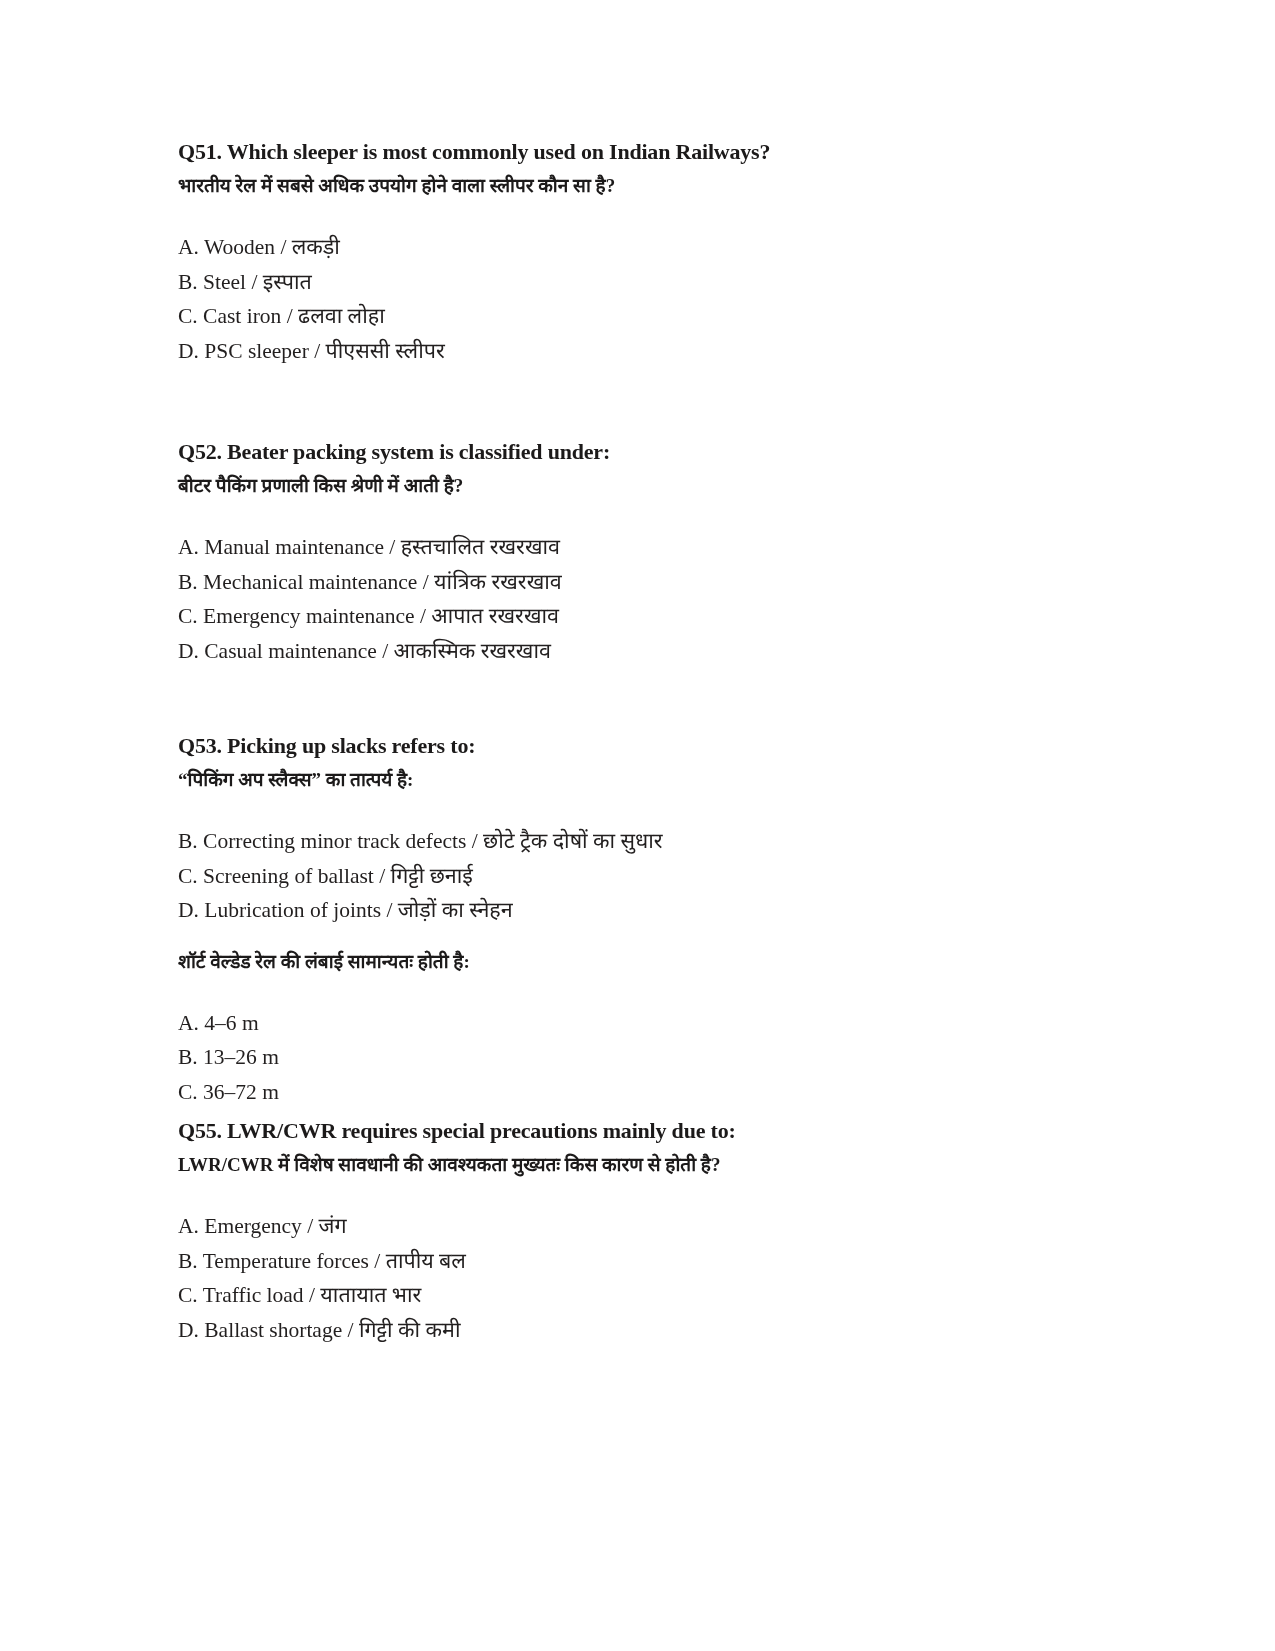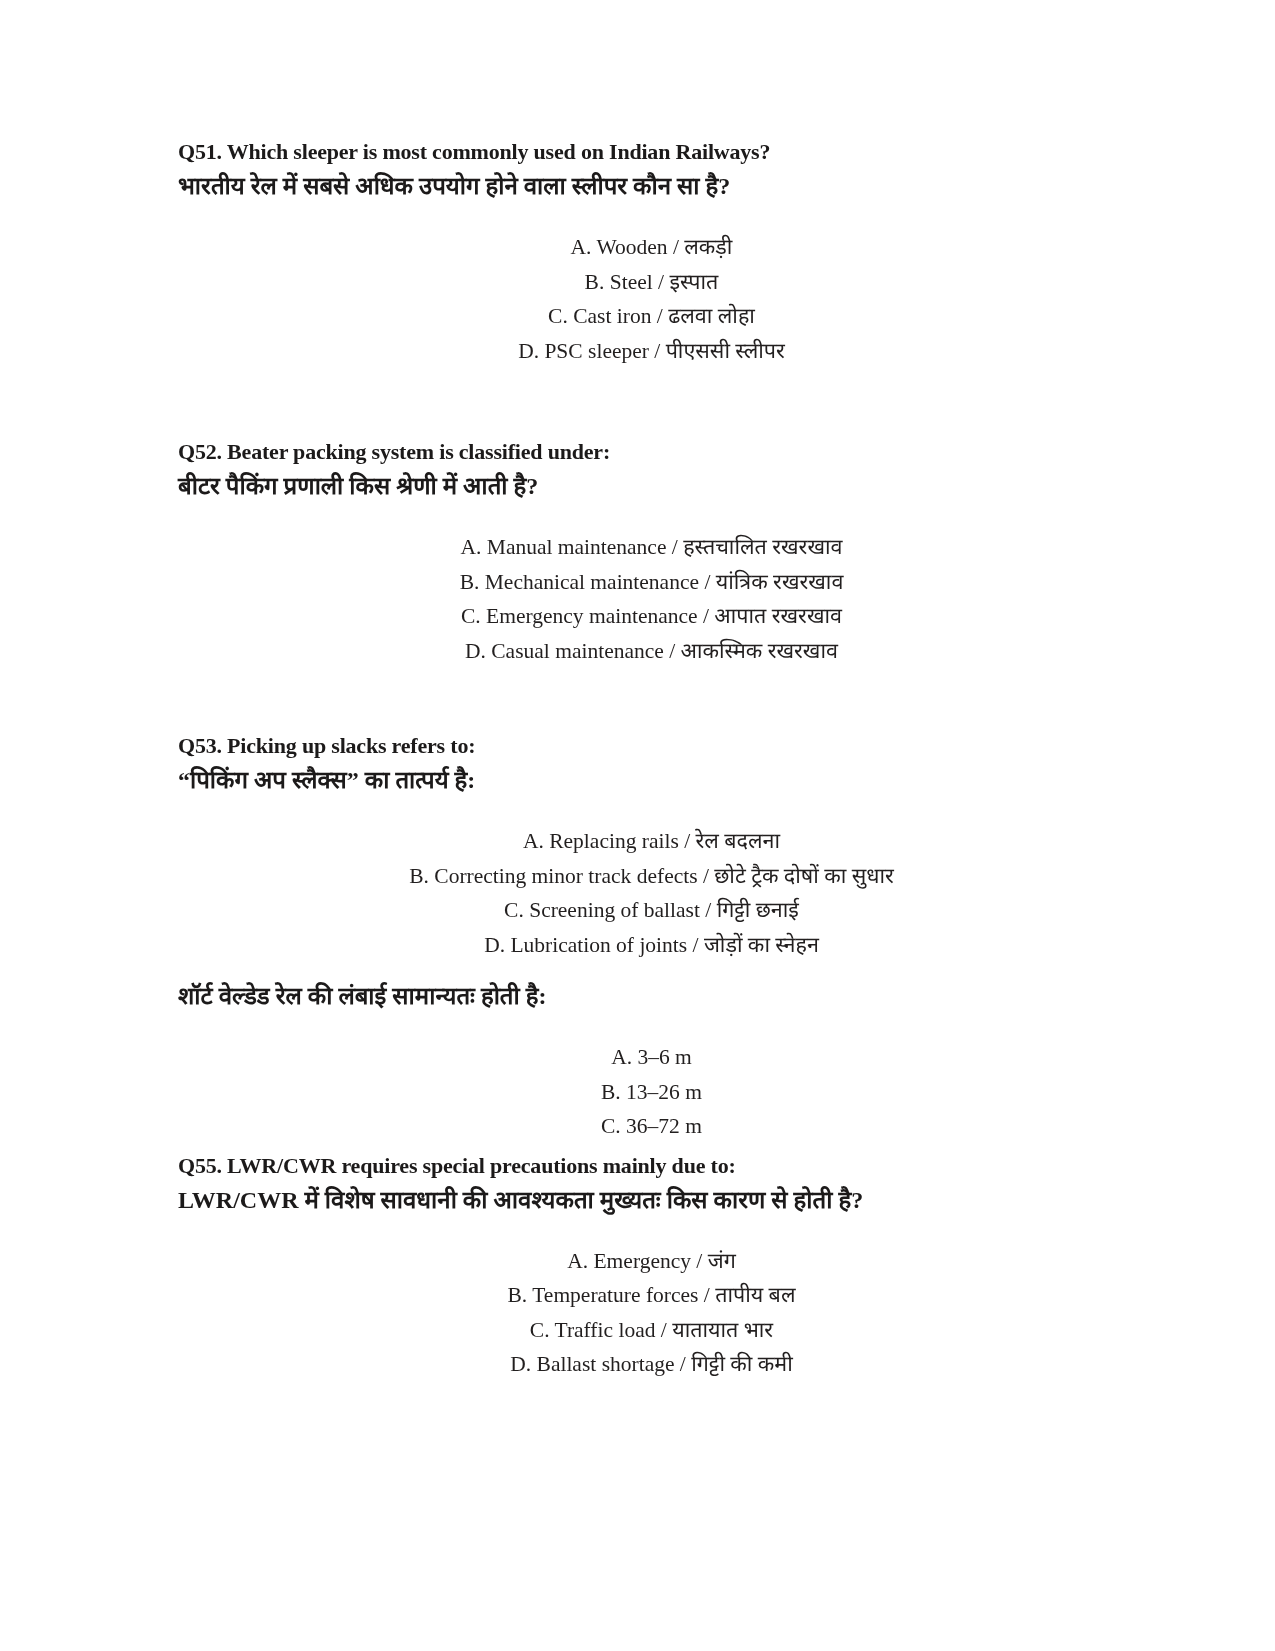--- a/index.html
+++ b/index.html
@@ -28,34 +28,33 @@
   .qblock.gap-xs { margin-bottom: 6px; }
   .q-title-en {
     font-weight: 700;
     font-size: 22px;
     line-height: 32px;
     letter-spacing: -0.2px;
     color: #1c1a1a;
   }
   .q-title-hi {
     font-weight: 700;
-    font-size: 24px;
+    font-size: 19px;
     line-height: 36px;
     font-family: "Liberation Serif", "DejaVu Sans", serif;
     color: #1c1a1a;
   }
   .options {
     margin-top: 26px;
   }
   .option {
     font-size: 21.5px;
     line-height: 34.5px;
     font-family: "Liberation Serif", "DejaVu Sans", serif;
     color: #221f1f;
-    text-align: center;
   }
 </style>
 </head>
 <body>
 
 <div class="page">
 
   <div class="qblock gap-xl">
     <div class="q-title-en">Q51. Which sleeper is most commonly used on Indian Railways?</div>
     <div class="q-title-hi">भारतीय रेल में सबसे अधिक उपयोग होने वाला स्लीपर कौन सा है?</div>
@@ -75,31 +74,30 @@
       <div class="option">B. Mechanical maintenance / यांत्रिक रखरखाव</div>
       <div class="option">C. Emergency maintenance / आपात रखरखाव</div>
       <div class="option">D. Casual maintenance / आकस्मिक रखरखाव</div>
     </div>
   </div>
 
   <div class="qblock gap-sm">
     <div class="q-title-en">Q53. Picking up slacks refers to:</div>
     <div class="q-title-hi">“पिकिंग अप स्लैक्स” का तात्पर्य है:</div>
     <div class="options">
-      <div class="option">A. Replacing rails / रेल बदलना</div>
       <div class="option">B. Correcting minor track defects / छोटे ट्रैक दोषों का सुधार</div>
       <div class="option">C. Screening of ballast / गिट्टी छनाई</div>
       <div class="option">D. Lubrication of joints / जोड़ों का स्नेहन</div>
     </div>
   </div>
 
   <div class="qblock gap-xs">
     <div class="q-title-hi">शॉर्ट वेल्डेड रेल की लंबाई सामान्यतः होती है:</div>
     <div class="options">
-      <div class="option">A. 3–6 m</div>
+      <div class="option">A. 4–6 m</div>
       <div class="option">B. 13–26 m</div>
       <div class="option">C. 36–72 m</div>
     </div>
   </div>
 
   <div class="qblock">
     <div class="q-title-en">Q55. LWR/CWR requires special precautions mainly due to:</div>
     <div class="q-title-hi">LWR/CWR में विशेष सावधानी की आवश्यकता मुख्यतः किस कारण से होती है?</div>
     <div class="options">
       <div class="option">A. Emergency / जंग</div>

